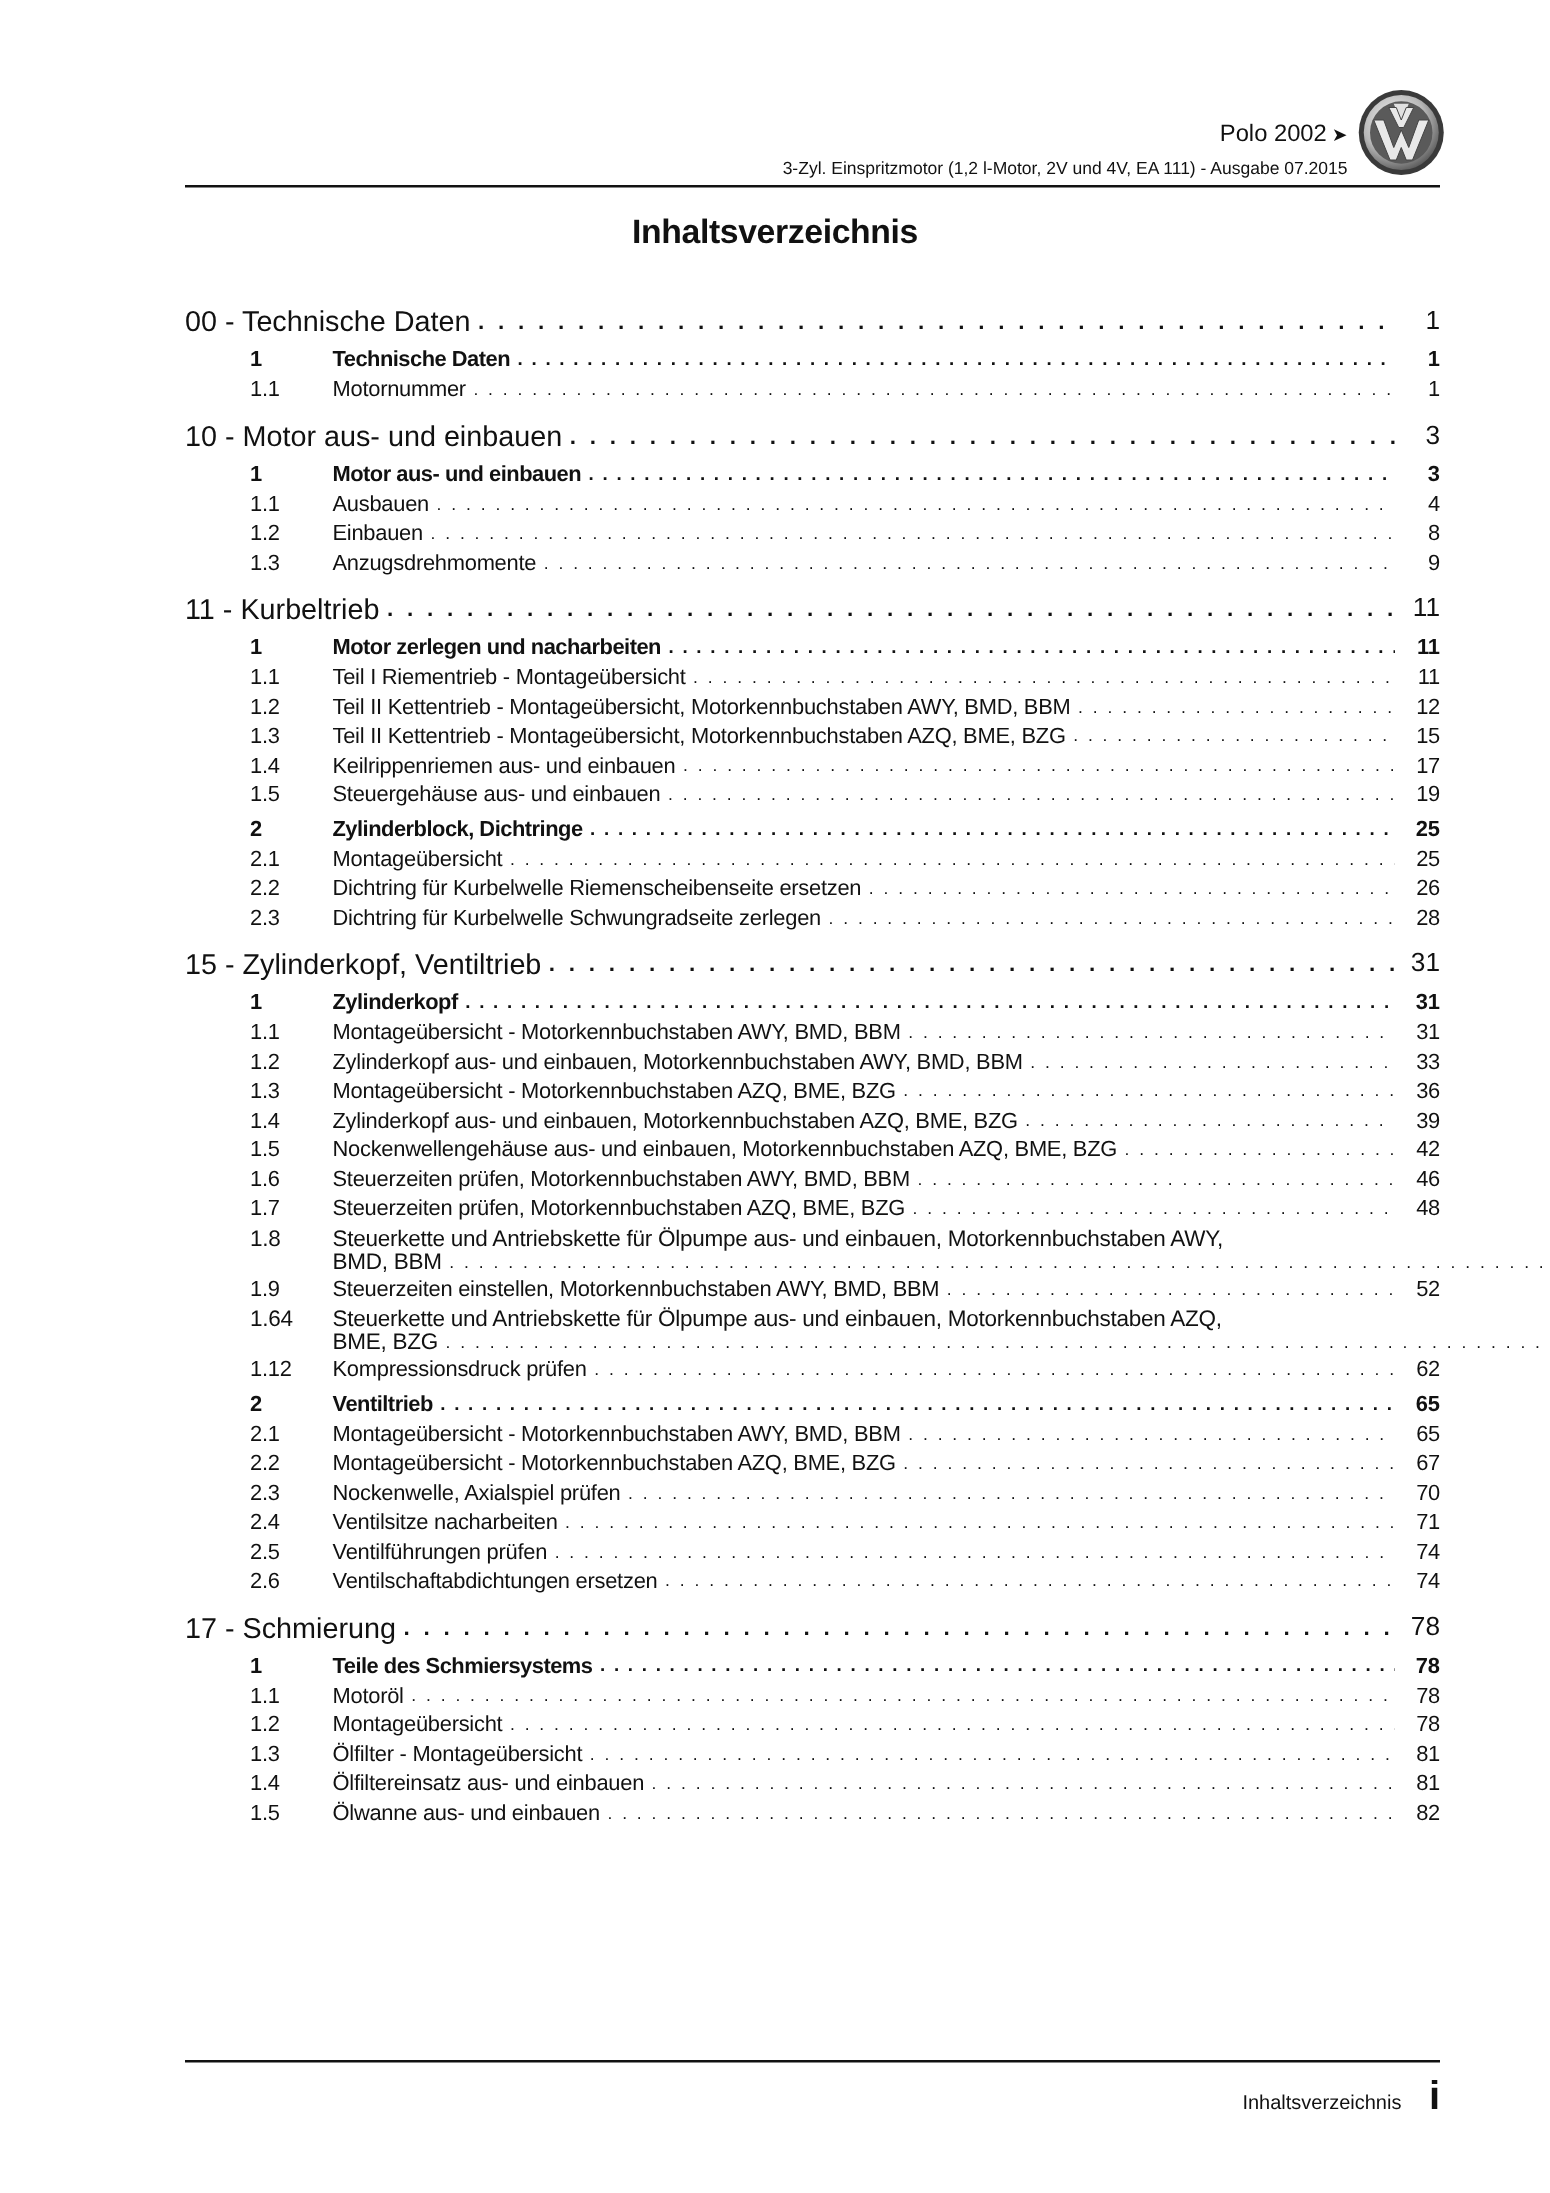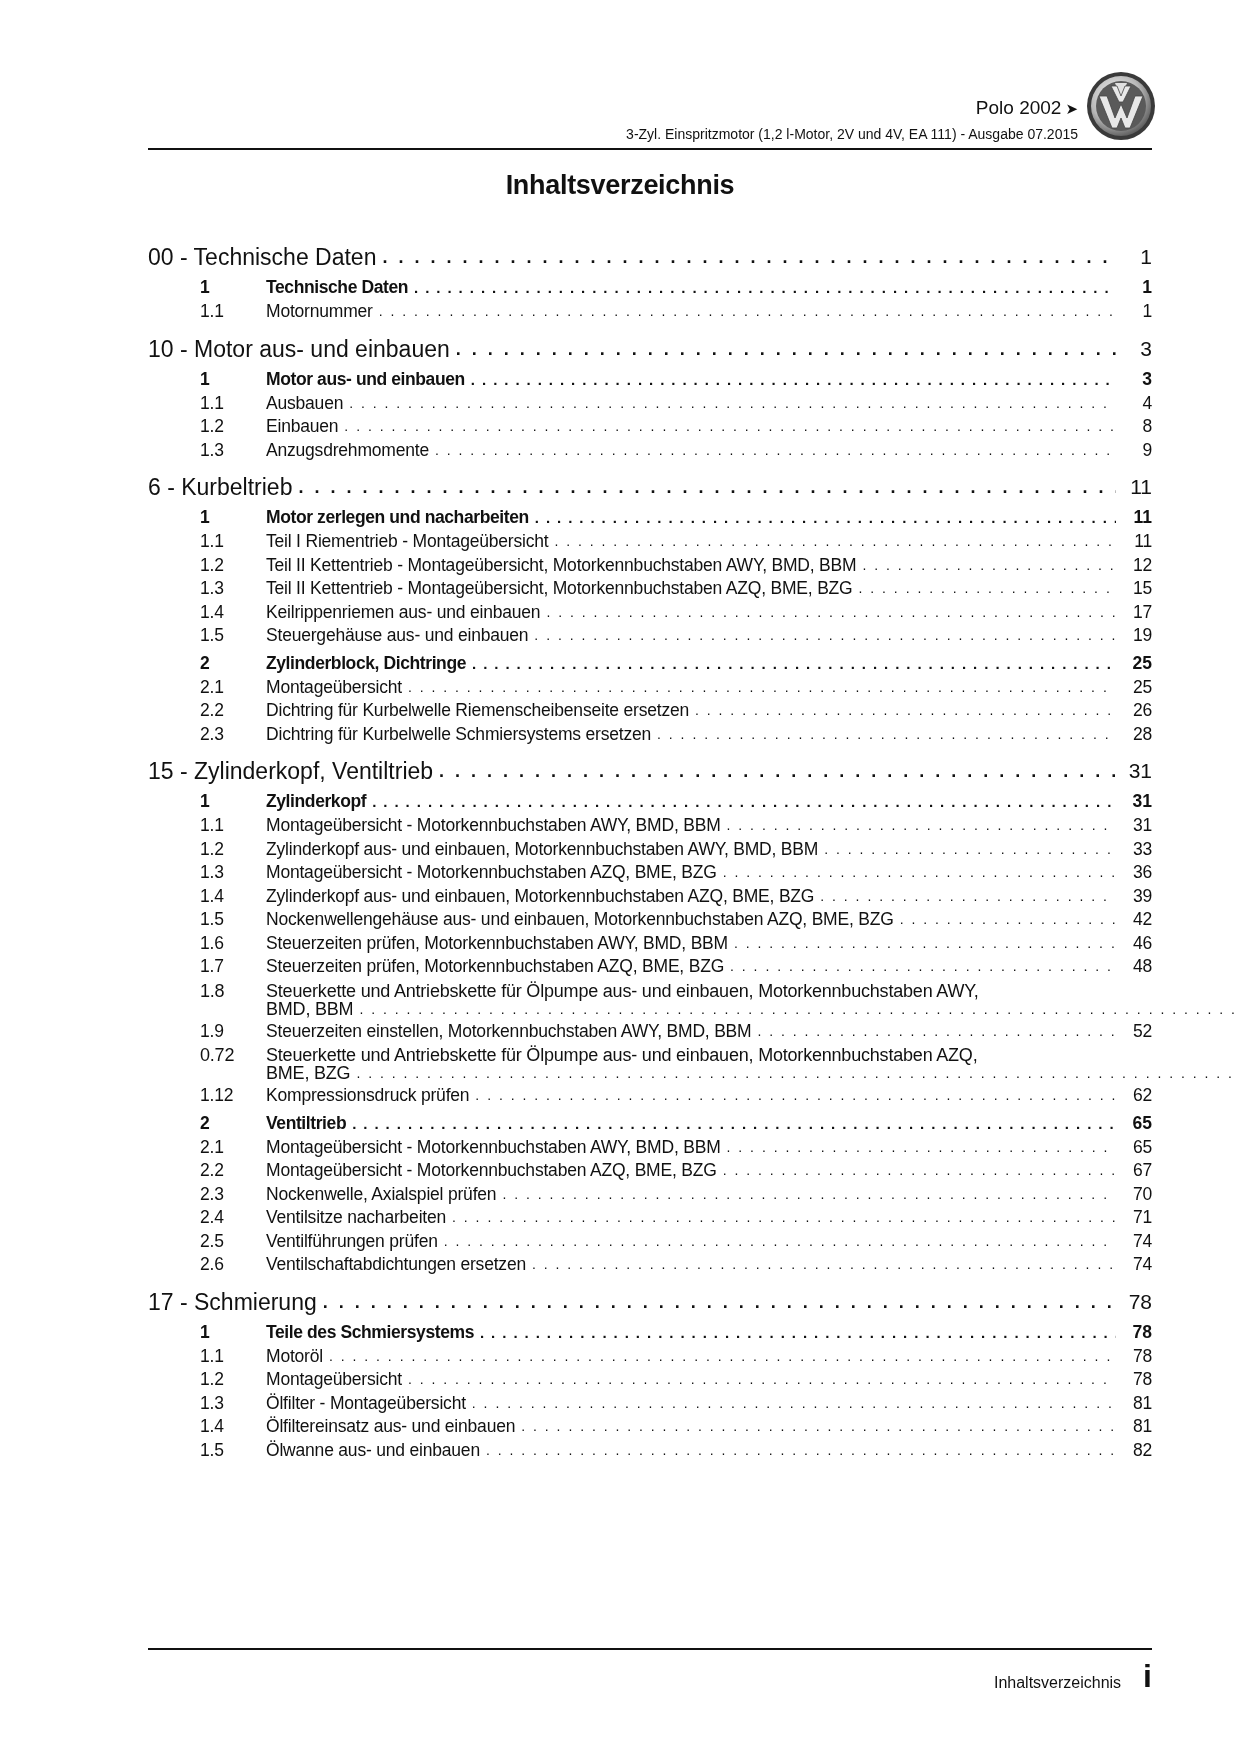--- a/index.html
+++ b/index.html
@@ -114,21 +114,21 @@
       <span class="dots"></span>
       <span class="page">8</span>
     </div>
     <div class="row sub-item">
       <span class="num">1.3</span>
       <span class="label">Anzugsdrehmomente</span>
       <span class="dots"></span>
       <span class="page">9</span>
     </div>
     <div class="row chapter">
-      <span class="label">6 - Kurbeltrieb</span>
+      <span class="label">11 - Kurbeltrieb</span>
       <span class="dots"></span>
       <span class="page">11</span>
     </div>
     <div class="row section">
       <span class="num">1</span>
       <span class="label">Motor zerlegen und nacharbeiten</span>
       <span class="dots"></span>
       <span class="page">11</span>
     </div>
     <div class="row sub-item">
@@ -174,21 +174,21 @@
       <span class="page">25</span>
     </div>
     <div class="row sub-item">
       <span class="num">2.2</span>
       <span class="label">Dichtring für Kurbelwelle Riemenscheibenseite ersetzen</span>
       <span class="dots"></span>
       <span class="page">26</span>
     </div>
     <div class="row sub-item">
       <span class="num">2.3</span>
-      <span class="label">Dichtring für Kurbelwelle Schmiersystems ersetzen</span>
+      <span class="label">Dichtring für Kurbelwelle Schwungradseite zerlegen</span>
       <span class="dots"></span>
       <span class="page">28</span>
     </div>
     <div class="row chapter">
       <span class="label">15 - Zylinderkopf, Ventiltrieb</span>
       <span class="dots"></span>
       <span class="page">31</span>
     </div>
     <div class="row section">
       <span class="num">1</span>
@@ -248,21 +248,21 @@
         </span>
       </span>
     </div>
     <div class="row sub-item">
       <span class="num">1.9</span>
       <span class="label">Steuerzeiten einstellen, Motorkennbuchstaben AWY, BMD, BBM</span>
       <span class="dots"></span>
       <span class="page">52</span>
     </div>
     <div class="row wrap-item">
-      <span class="num">0.72</span>
+      <span class="num">1.64</span>
       <span class="lines">
         <span class="label">Steuerkette und Antriebskette für Ölpumpe aus- und einbauen, Motorkennbuchstaben AZQ,</span>
         <span class="l2">
           <span class="label">BME, BZG</span>
           <span class="dots"></span>
         </span>
       </span>
     </div>
     <div class="row sub-item">
       <span class="num">1.12</span>

